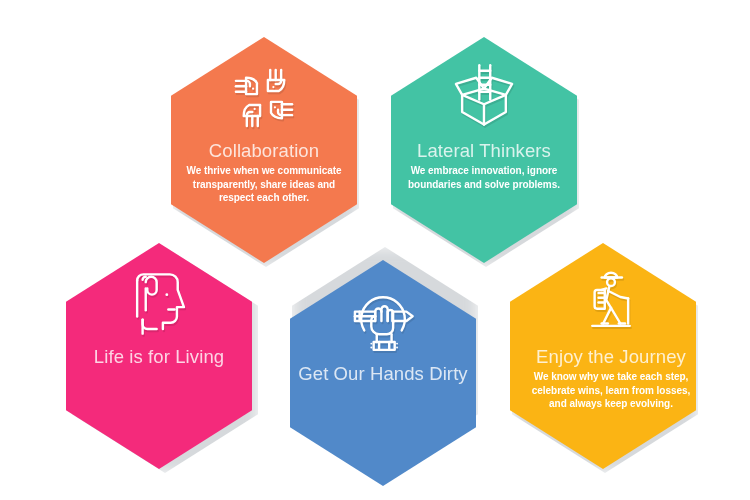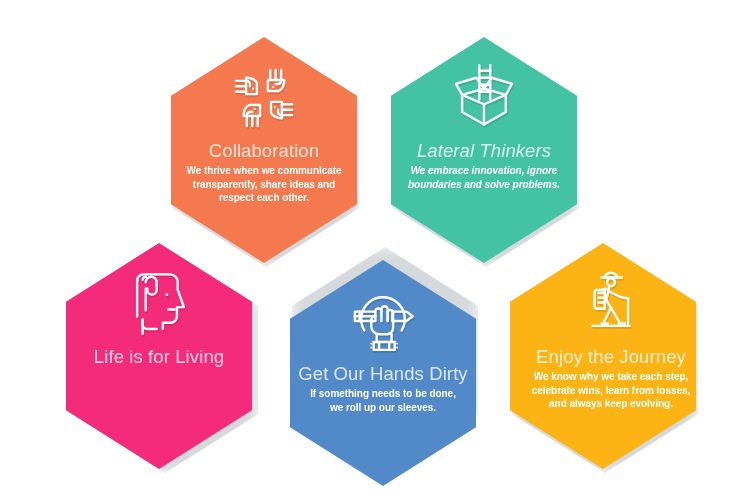--- a/index.html
+++ b/index.html
@@ -83,21 +83,21 @@
     font-weight: bold;
     line-height: 1.33;
     color: #ffffff;
     width: 160px;
     letter-spacing: -0.05px;
   }
 
   
   
   #tile-collaboration    { left: 163px; top:  37px; }
-  #tile-lateral-thinkers { left: 383px; top:  37px; font-style: italic; }
+  #tile-lateral-thinkers { left: 383px; top:  37px; }
   
   #tile-life-is-for-living { left:  58px; top: 243px; }
   #tile-get-our-hands-dirty{ left: 282px; top: 260px; }
   #tile-enjoy-the-journey  { left: 502px; top: 243px; padding-left: 16px; }
 
   .sh-collaboration      { left: 165px; top:  41px; }
   .sh-lateral-thinkers   { left: 385px; top:  41px; }
   .sh-life-is-for-living { left:  64px; top: 247px; }
   .sh-get-our-hands-dirty{ left: 284px; top: 247px; }
   .sh-enjoy-the-journey  { left: 504px; top: 247px; }
@@ -227,21 +227,20 @@
         <path d="M38 77 h27 v10 h-27 z"></path>
         <path d="M45 77 v10"></path>
         <path d="M58 77 v10"></path>
 
         <circle cx="35" cy="79" r="1.2" fill="#ffffff" stroke="none"></circle>
         <circle cx="35" cy="84" r="1.2" fill="#ffffff" stroke="none"></circle>
         <circle cx="68" cy="79" r="1.2" fill="#ffffff" stroke="none"></circle>
         <circle cx="68" cy="84" r="1.2" fill="#ffffff" stroke="none"></circle>
       </svg>
       <div class="hex-title">Get Our Hands Dirty</div>
-      <div class="hex-body">If something needs to be done, we roll up our sleeves.</div>
     </div>
   </div>
 
   <div class="hex row-bottom" id="tile-enjoy-the-journey" style="background: rgb(251, 180, 20);">
     <div class="hex-inner">
       <svg class="hex-icon" viewBox="0 0 100 100" fill="none" stroke="#ffffff" stroke-width="3.1" stroke-linecap="round" stroke-linejoin="round">
 
         <path d="M42 16 a8 6 0 0 1 16 0 z"></path>
         <path d="M38 16 h26"></path>
 

